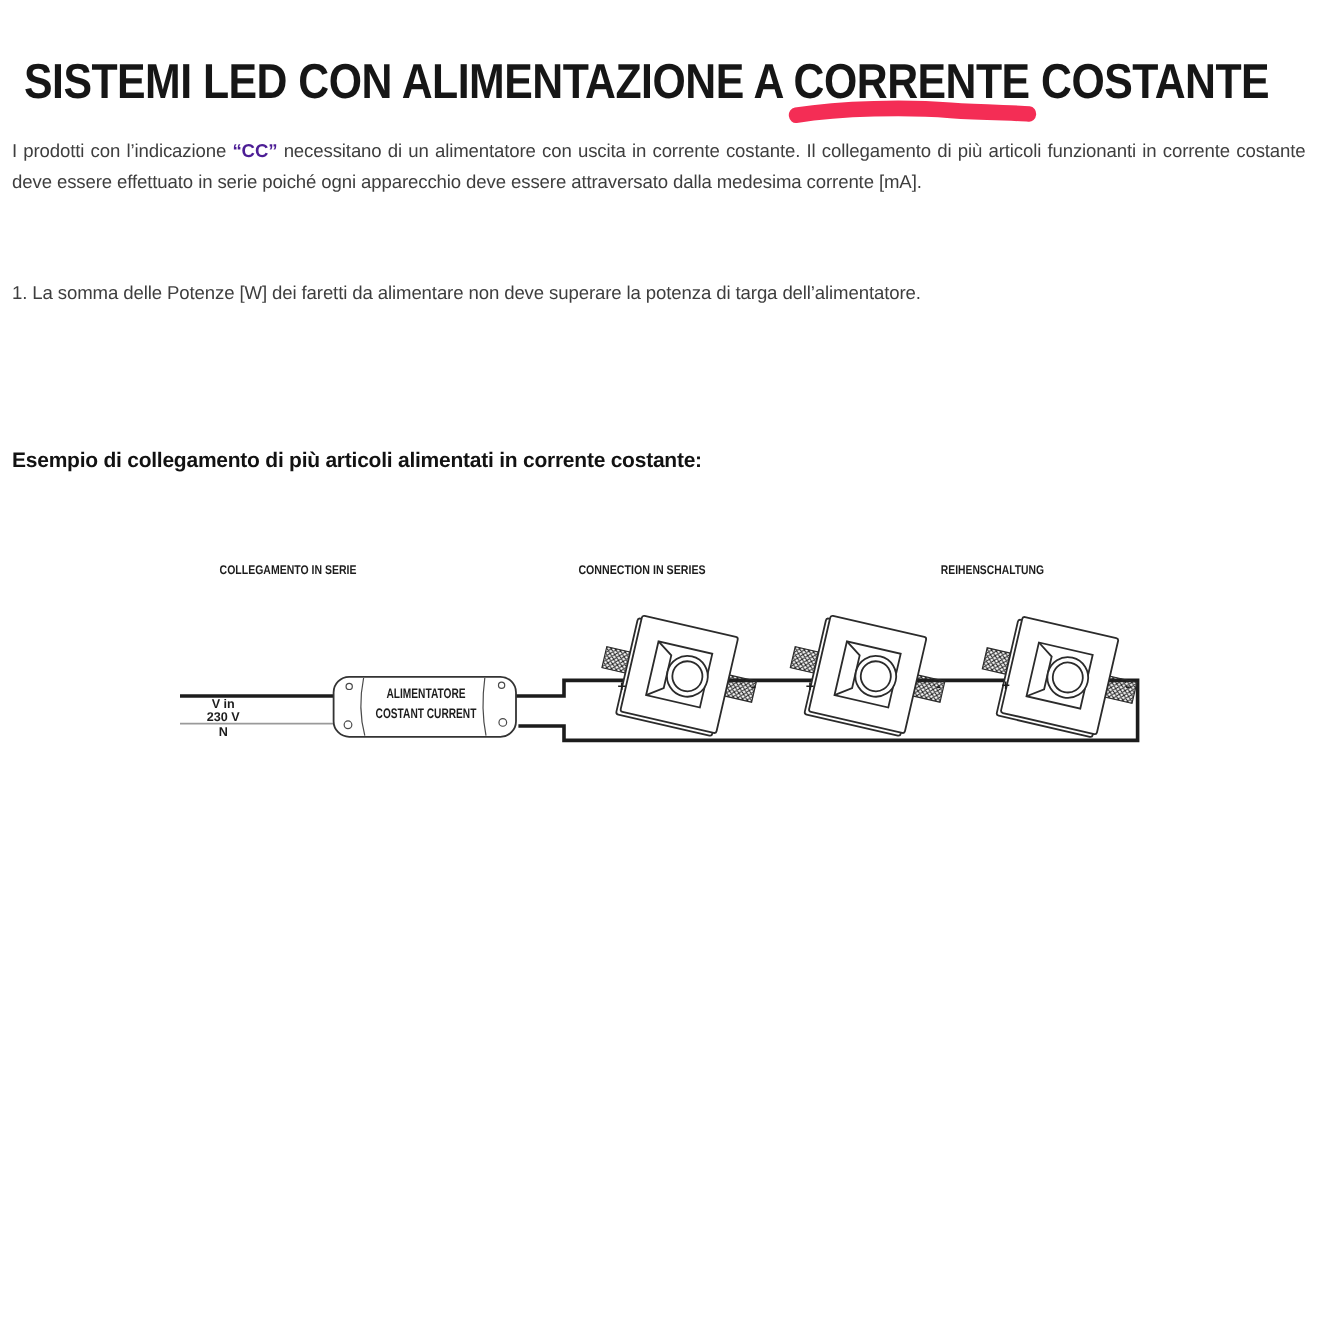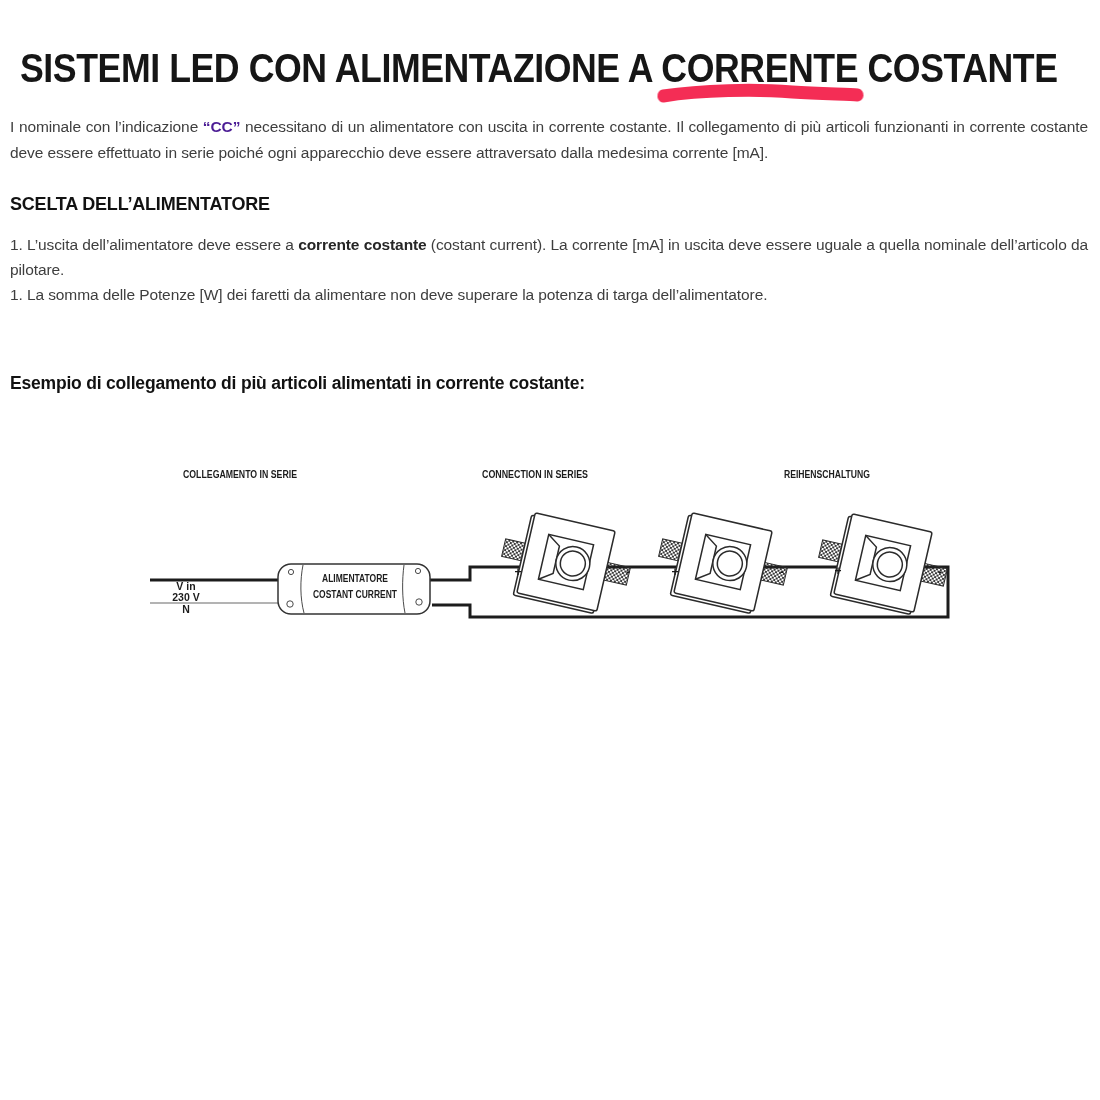--- a/index.html
+++ b/index.html
@@ -42,26 +42,24 @@
 </style>
 </head>
 <body>
 
 <div class="page">
 
   <h1 class="title"><span>SISTEMI LED CON ALIMENTAZIONE A </span><span class="hl"><span>CORRENTE</span><svg class="marker-svg" viewBox="0 0 230 20" preserveAspectRatio="none">
           <path d="M8 12 C 50 6, 110 5, 150 8 C 182 10, 212 10, 222 11" fill="none" stroke="#f42d55" stroke-width="13" stroke-linecap="round"></path>
         </svg></span><span> COSTANTE</span></h1>
 
-  <p class="intro"><span>I nominale con l’indicazione </span><b>“CC”</b><span> necessitano di un alimentatore con uscita in corrente costante. Il collegamento di più articoli funzionanti in corrente costante deve essere effettuato in serie poiché ogni apparecchio deve essere attraversato dalla medesima corrente [mA].</span></p>
+  <p class="intro"><span>I prodotti con l’indicazione </span><b>“CC”</b><span> necessitano di un alimentatore con uscita in corrente costante. Il collegamento di più articoli funzionanti in corrente costante deve essere effettuato in serie poiché ogni apparecchio deve essere attraversato dalla medesima corrente [mA].</span></p>
 
-  <h2 class="subhead">SCELTA DELL’ALIMENTATORE</h2>
 
   <div class="rules">
-    <p><span>1. L’uscita dell’alimentatore deve essere a </span><b>corrente costante</b><span> (costant current). La corrente [mA] in uscita deve essere uguale a quella nominale dell’articolo da pilotare.</span></p>
     <p>1. La somma delle Potenze [W] dei faretti da alimentare non deve superare la potenza di targa dell’alimentatore.</p>
   </div>
 
   <h3 class="example">Esempio di collegamento di più articoli alimentati in corrente costante:</h3>
 
   <svg class="diagram" width="1100" height="200" viewBox="0 455 1100 200">
     <defs>
       <pattern id="hatch" width="4" height="4" patternUnits="userSpaceOnUse">
         <path d="M0 4 L4 0 M-1 1 L1 -1 M3 5 L5 3 M0 0 L4 4 M-1 3 L1 5 M3 -1 L5 1" stroke="#222" stroke-width="0.9"></path>
       </pattern>

